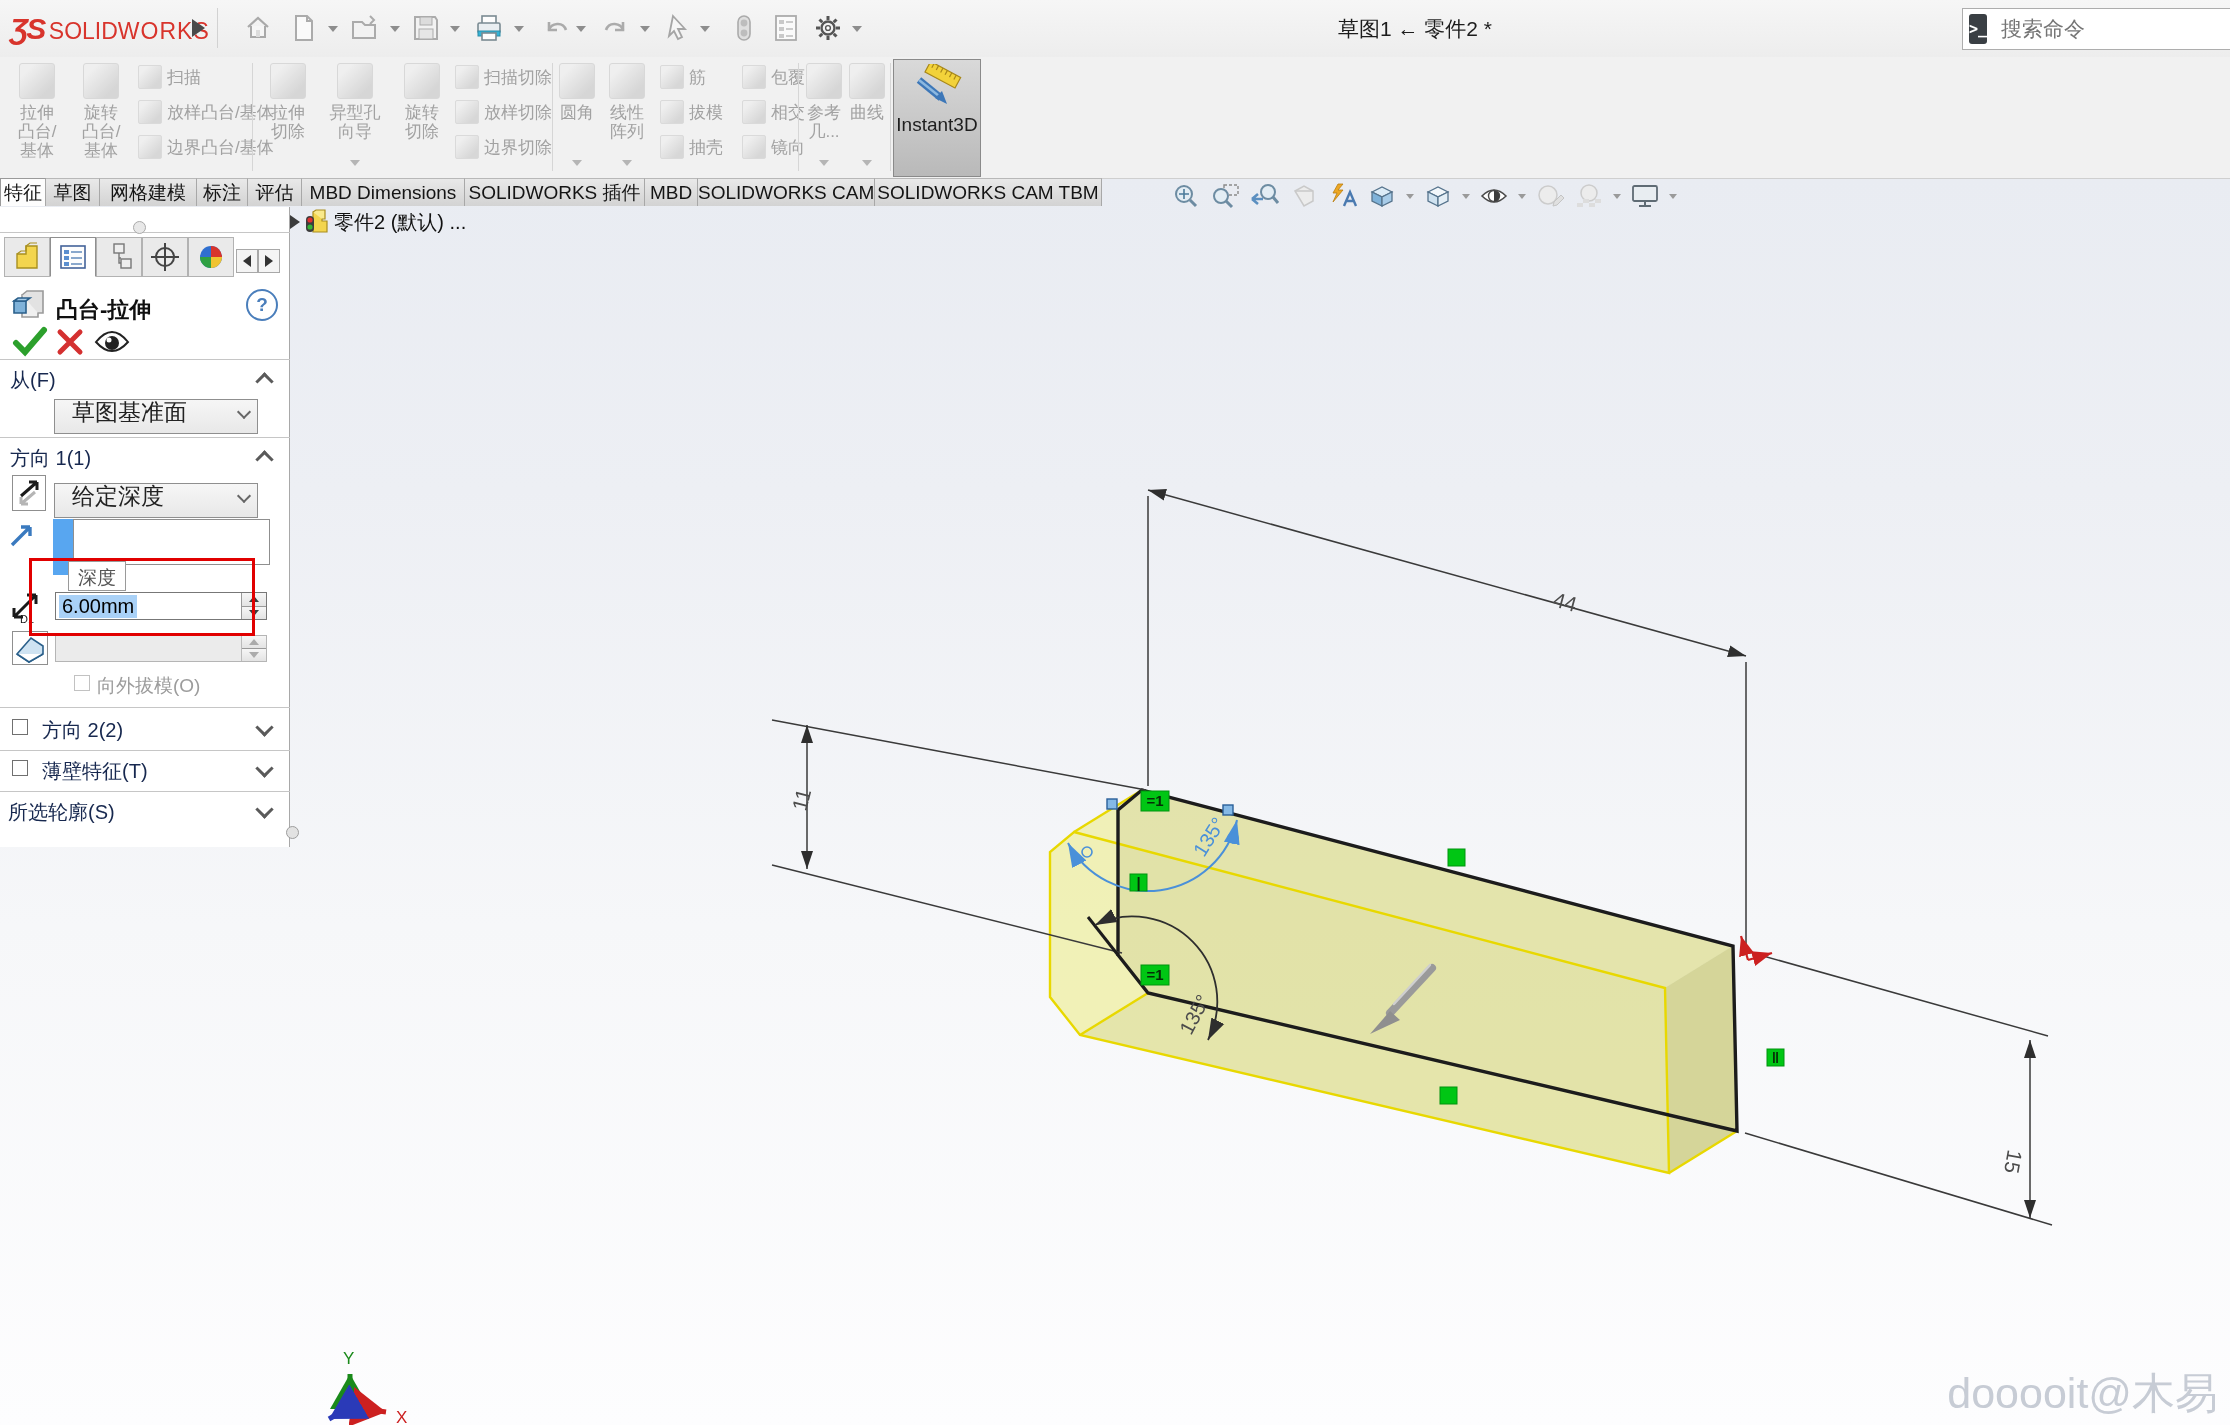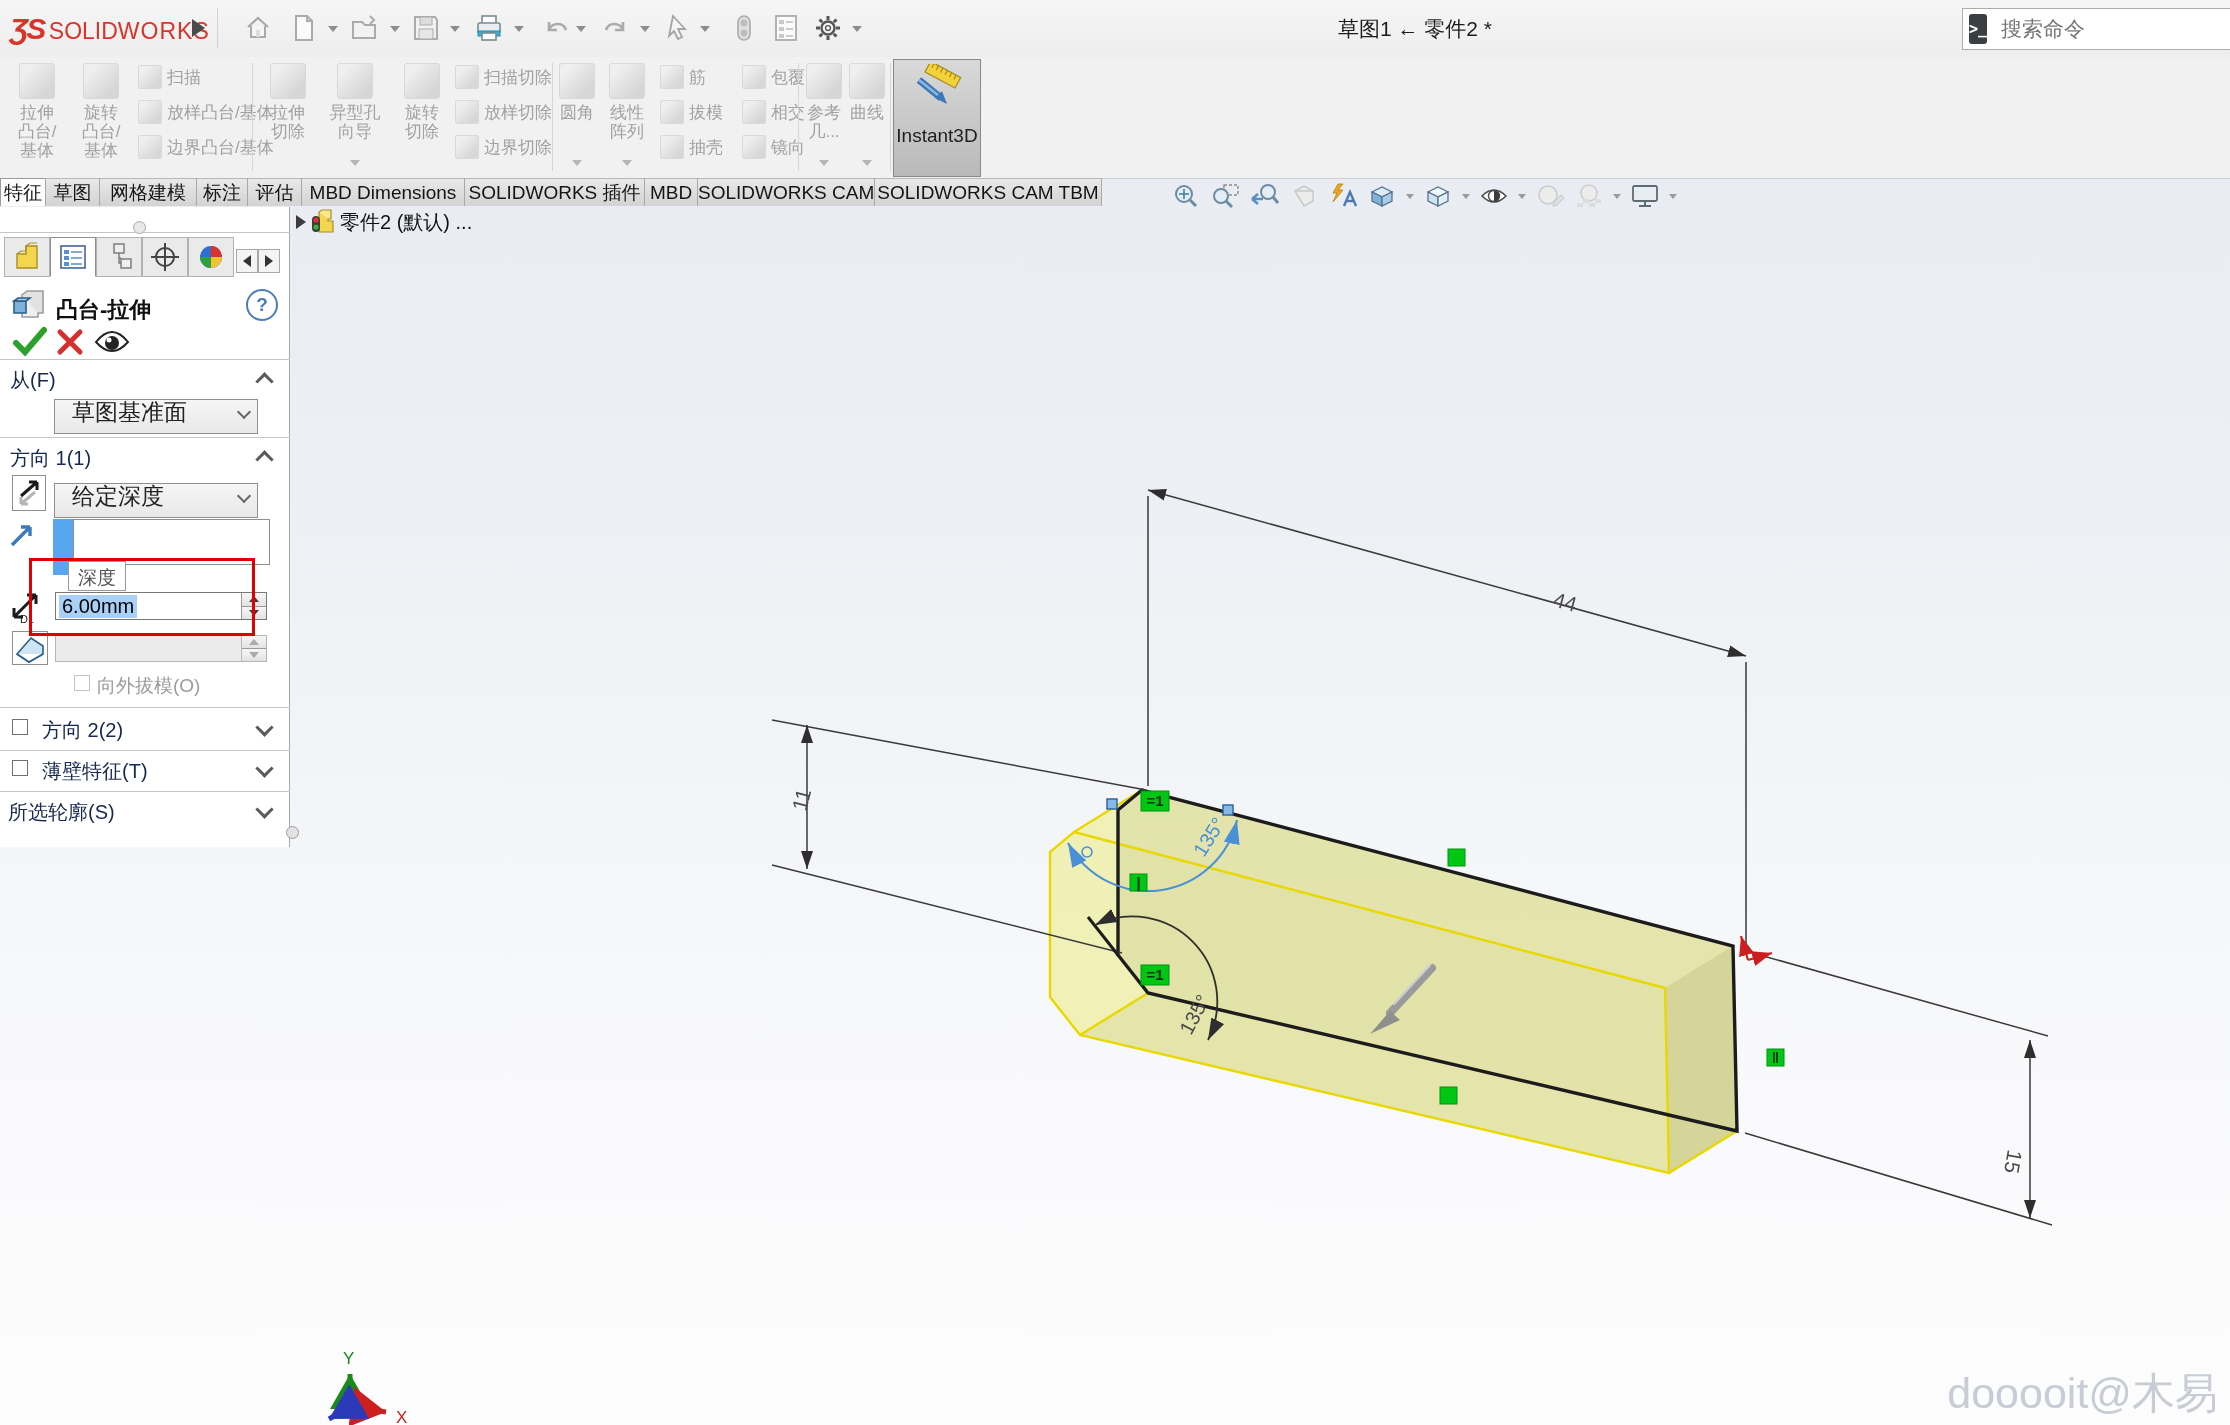--- a/index.html
+++ b/index.html
@@ -25,33 +25,33 @@
   #ribbon{position:absolute;left:0;top:57px;width:2230px;height:121px;background:#f1f1f1;border-bottom:1px solid #cfcfcf}
   .rbig{position:absolute;top:3px;height:112px;text-align:center}
   .ric{width:34px;height:34px;margin:3px auto 0;background:linear-gradient(135deg,#efefef 20%,#d6d6d6 80%);border:1px solid #d8d8d8;border-radius:3px}
   .rlbl{margin-top:4px;font-size:17px;line-height:19px;color:#a2a2a2;white-space:nowrap}
   .rsmall{position:absolute;height:30px;display:flex;align-items:center;gap:5px}
   .rsic{width:22px;height:22px;background:linear-gradient(135deg,#efefef 20%,#d7d7d7 80%);border:1px solid #dadada;border-radius:2px;flex:none}
   .rslbl{font-size:17px;color:#a2a2a2;white-space:nowrap}
   .vsep{position:absolute;top:6px;height:108px;width:1px;background:#d6d6d6}
   .rdd{position:absolute;width:0;height:0;border-left:5px solid transparent;border-right:5px solid transparent;border-top:6px solid #b5b5b5}
   #instant3d{position:absolute;left:893px;top:2px;width:86px;height:116px;background:linear-gradient(#d9d9d9,#b9b9b9);border:1px solid #8a8a8a;text-align:center}
-  #instant3d .lbl{font-size:19px;color:#1e1e1e;margin-top:13px}
+  #instant3d .lbl{font-size:19px;color:#1e1e1e;margin-top:2px}
   
   #tabbar{position:absolute;left:0;top:178px;height:29px;display:flex}
   .tab{height:28px;line-height:28px;text-align:center;font-size:19px;color:#141414;background:linear-gradient(#e9e9e9,#d3d3d3);
        border-top:1px solid #b8b8b8;border-right:1px solid #a8a8a8;box-sizing:border-box;white-space:nowrap}
   .tab.active{background:#fdfdfd;border-top:1px solid #9a9a9a;border-left:1px solid #9a9a9a}
   
   #viewport{position:absolute;left:0;top:178px;width:2230px;height:1247px;
      background:linear-gradient(180deg,#e9ecf2 0%,#edeff4 25%,#f6f7f9 60%,#fdfdfe 100%)}
   #hud{position:absolute;left:1172px;top:5px;display:flex;align-items:center;gap:9px}
   .hud-ic{width:30px;height:26px}
   .hdd{width:0;height:0;border-left:4px solid transparent;border-right:4px solid transparent;border-top:5px solid #9a9a9a}
-  #tree-item{position:absolute;left:296px;top:30px;display:flex;align-items:center;gap:3px;font-size:20px;color:#111}
+  #tree-item{position:absolute;left:290px;top:30px;display:flex;align-items:center;gap:3px;font-size:20px;color:#111}
   .tri-r-sm{width:0;height:0;border-top:7px solid transparent;border-bottom:7px solid transparent;border-left:10px solid #3c3c3c}
   #watermark{position:absolute;right:12px;bottom:2px;font-family:Liberation Sans, sans-serif;font-size:43px;color:#c7ccd5}
   
   #panel{position:absolute;left:0;top:207px;width:290px;height:640px;background:#fff;border-right:1px solid #a8a8a8;box-sizing:border-box}
   .pm-tab{width:46px;height:40px;background:#eaeaea;border:1px solid #b2b2b2;box-sizing:border-box;display:flex;align-items:center;justify-content:center}
   .pm-tab.active{background:#fff;border-color:#8f8f8f;border-bottom-color:#fff}
   .sec-lbl{font-size:20px;font-weight:normal;color:#17284f;white-space:nowrap}
   .chev-up{width:10px;height:10px;border-left:3px solid #5a5a5a;border-top:3px solid #5a5a5a;transform:rotate(45deg)}
   .chev-dn{width:10px;height:10px;border-right:3px solid #5a5a5a;border-bottom:3px solid #5a5a5a;transform:rotate(45deg)}
   .combo{position:absolute;height:35px;background:linear-gradient(#f6f6f6,#e8e8e8);border:1px solid #8f8f8f;box-sizing:border-box;

